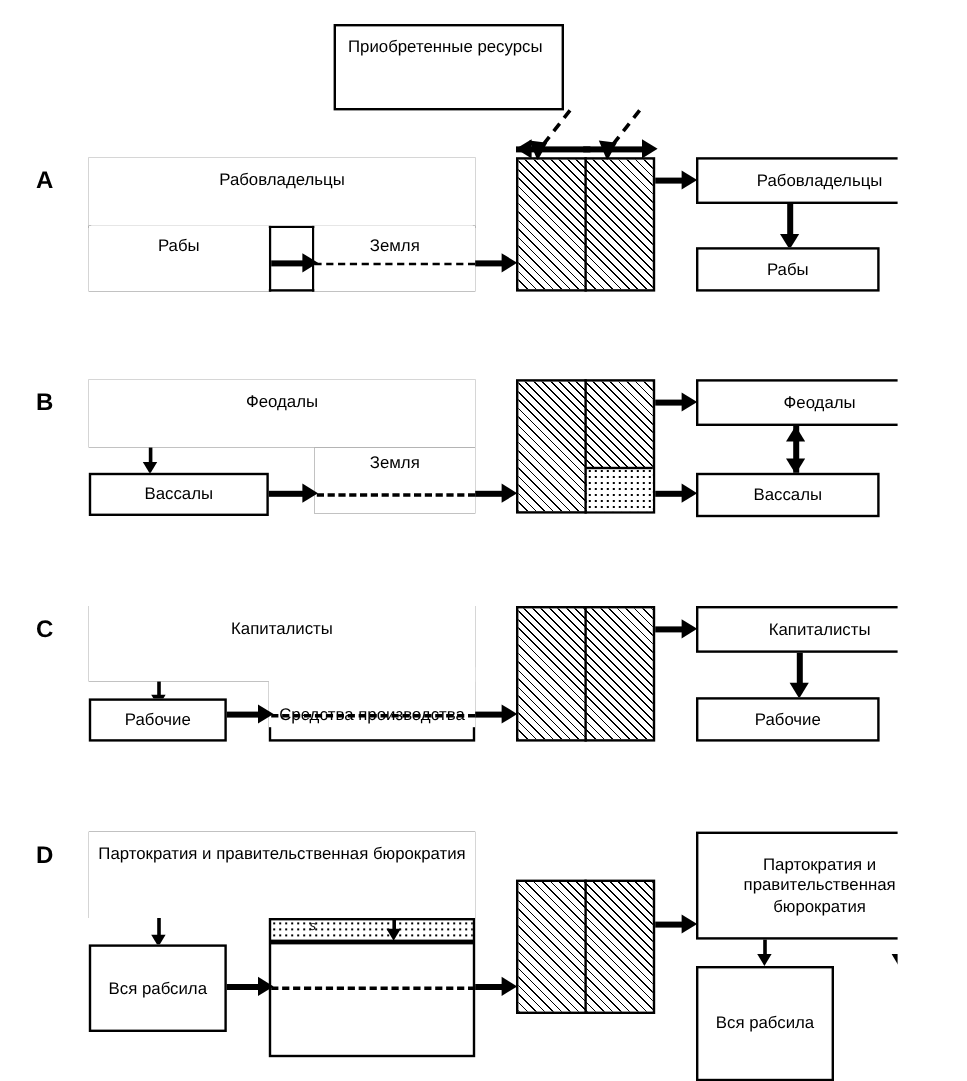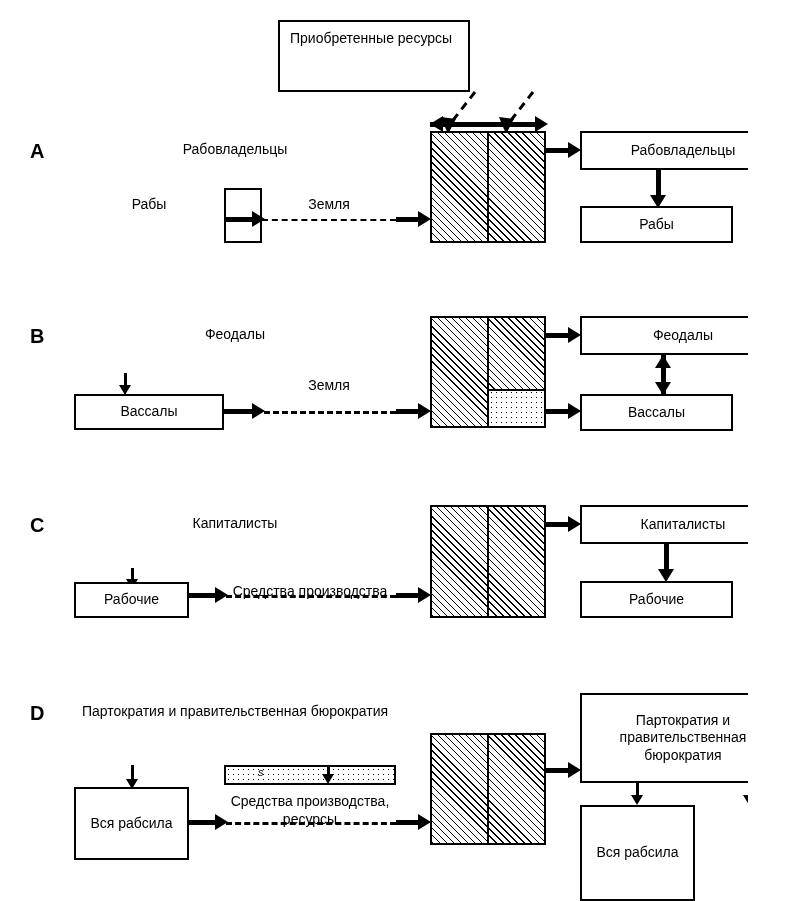--- a/index.html
+++ b/index.html
@@ -191,21 +191,21 @@
   <div class="arrow thin" style="left:124px;top:568px;width:16px;height:22px;">
     <div class="shaft-v" style="height:13px;"></div>
     <div class="head-d" style="top:11px;"></div>
   </div>
 
   <div class="box" style="left:74px;top:582px;width:115px;height:36px;">
     <span>Рабочие</span>
   </div>
 
   <div class="frame" style="left:224px;top:568px;width:172px;height:50px;"></div>
-  <div class="box" style="left:224px;top:568px;width:172px;height:50px;border:none;padding-top:0;">
+  <div class="box" style="left:224px;top:556px;width:172px;height:50px;border:none;padding-top:0;align-items:flex-end;">
     <span>Средства производства</span>
   </div>
   <div class="dash" style="left:226px;top:595px;width:170px;border-top-width:3px;"></div>
 
   <div class="arrow" style="left:189px;top:587px;width:42px;height:16px;">
     <div class="shaft-h" style="width:28px;"></div>
     <div class="head-r" style="left:26px;"></div>
   </div>
   <div class="arrow" style="left:396px;top:587px;width:38px;height:16px;">
     <div class="shaft-h" style="width:24px;"></div>
@@ -248,23 +248,20 @@
   </div>
 
   <div class="dotstrip" style="left:224px;top:765px;width:172px;height:20px;"></div>
   <div class="striplabel" style="left:258px;top:766px;">s</div>
   <div class="arrow thin" style="left:320px;top:765px;width:16px;height:22px;">
     <div class="shaft-v" style="height:12px;"></div>
     <div class="head-d" style="top:9px;"></div>
   </div>
 
   <div class="frame" style="left:224px;top:785px;width:172px;height:96px;"></div>
-  <div class="box" style="left:224px;top:785px;width:172px;height:96px;border:none;align-items:flex-start;padding-top:8px;">
-    <span>Средства производства, ресурсы</span>
-  </div>
   <div class="dash" style="left:226px;top:822px;width:170px;border-top-width:3px;"></div>
 
   <div class="arrow" style="left:189px;top:814px;width:42px;height:16px;">
     <div class="shaft-h" style="width:28px;"></div>
     <div class="head-r" style="left:26px;"></div>
   </div>
   <div class="arrow" style="left:396px;top:814px;width:38px;height:16px;">
     <div class="shaft-h" style="width:24px;"></div>
     <div class="head-r" style="left:22px;"></div>
   </div>

